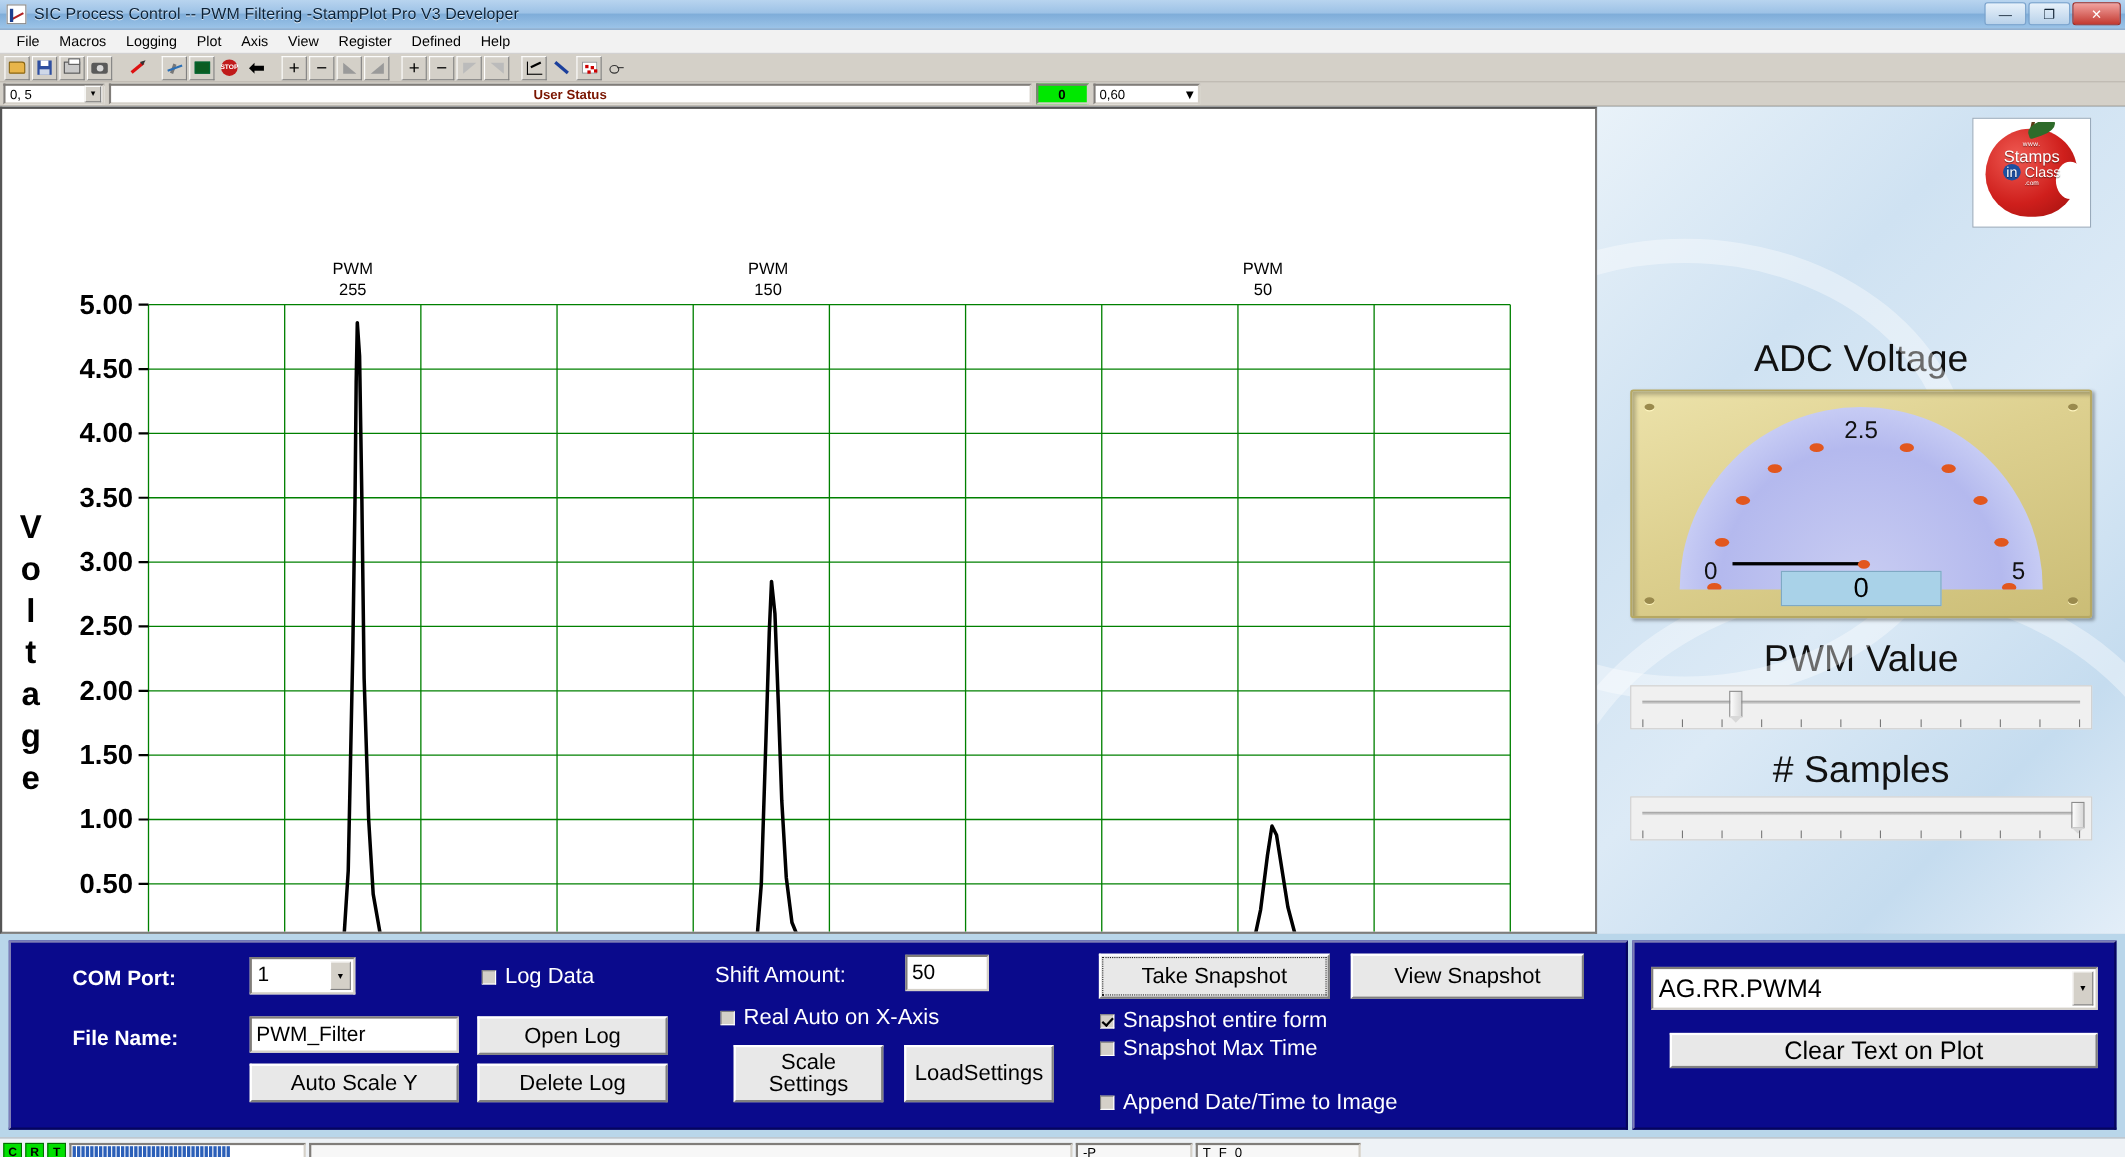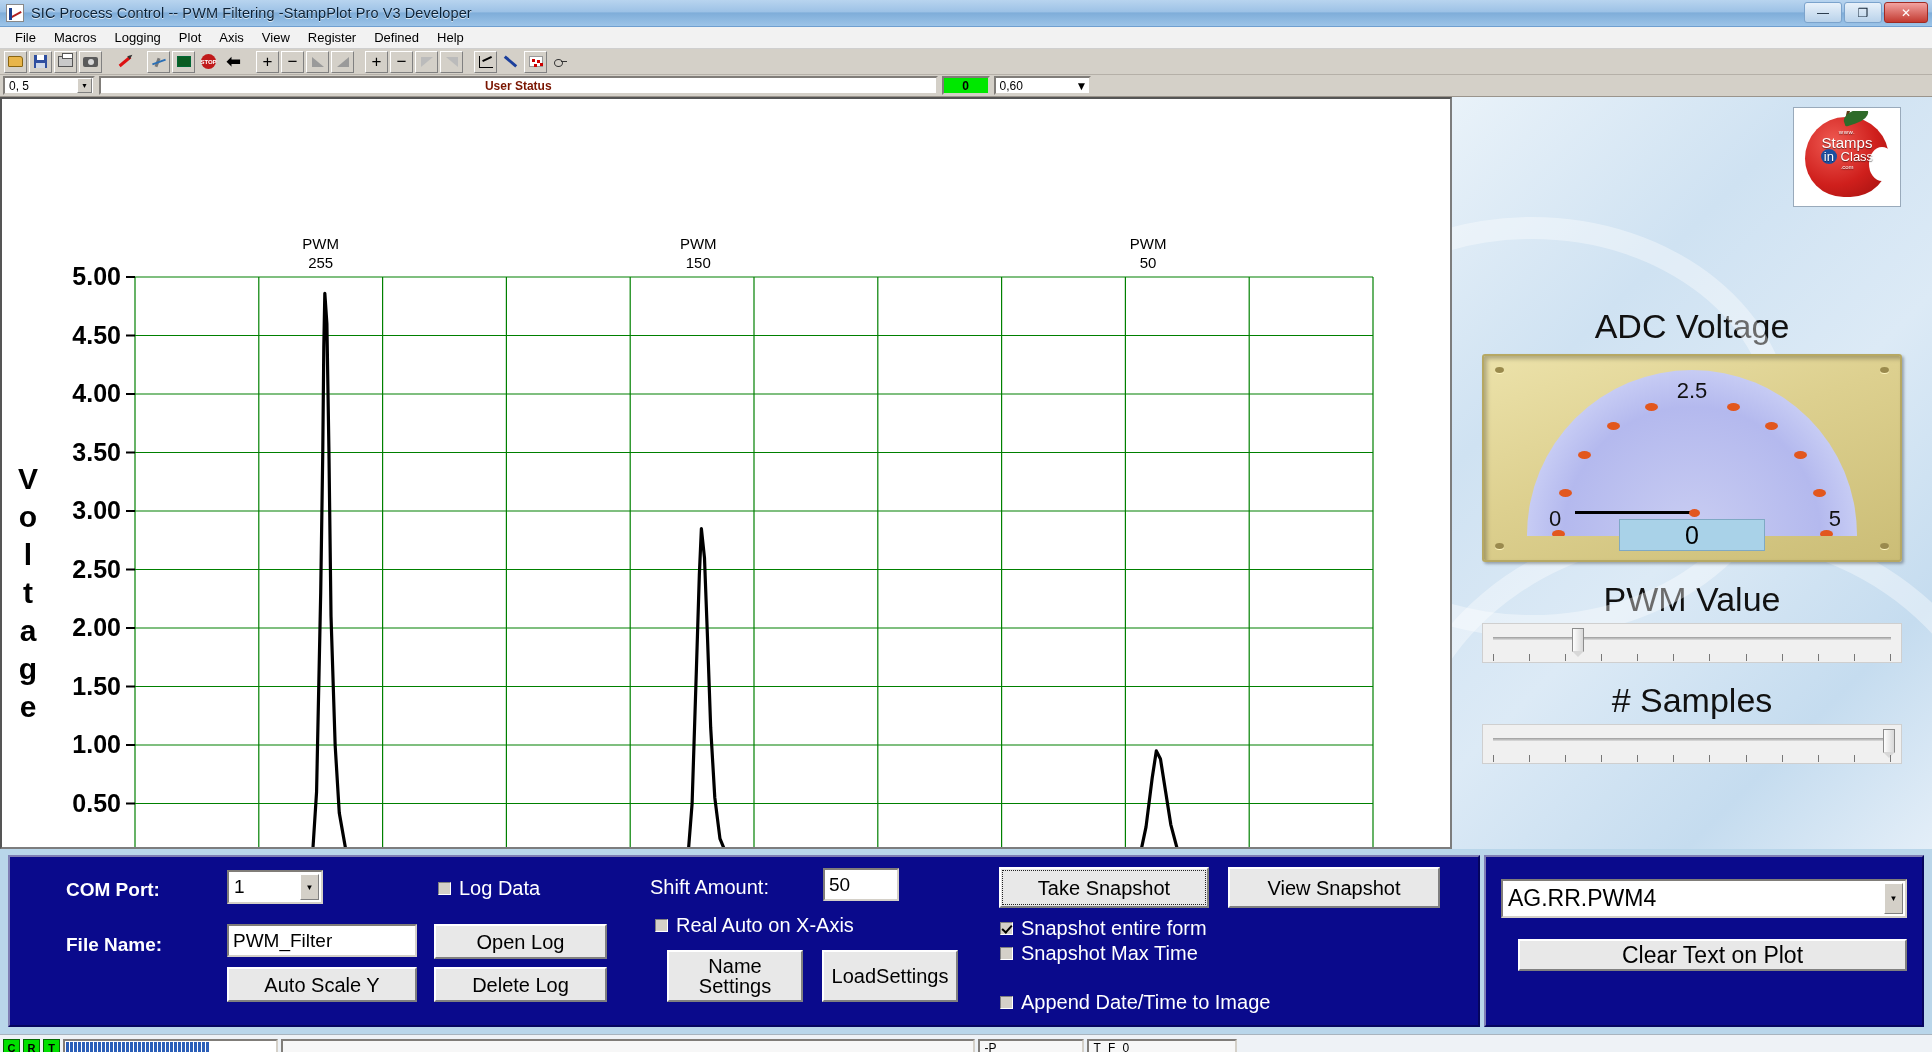--- a/index.html
+++ b/index.html
@@ -560,21 +560,21 @@
 
     <div class="lbl thin" style="left:640px;top:19px;">Shift Amount:</div>
     <div class="fld" style="left:813px;top:11px;width:76px;height:33px;">50</div>
 
     <div class="chk" style="left:645px;top:57px;">
       <span class="box" id="chk-realtime"></span>
       <span>Real Auto on X-Axis</span>
     </div>
 
     <div class="btn" style="left:657px;top:93px;width:136px;height:52px;flex-direction:column;">
-      <span>Name</span>
+      <span>Scale</span>
       <span>Settings</span>
     </div>
     <div class="btn" style="left:812px;top:93px;width:136px;height:52px;flex-direction:row;">
       <span>Load</span>
       <span>Settings</span>
     </div>
 
     <div class="btn" style="left:1218px;top:10px;width:212px;height:41px;">View Snapshot</div>
     <div class="btn focus" style="left:989px;top:10px;width:210px;height:41px;">Take Snapshot</div>
 

